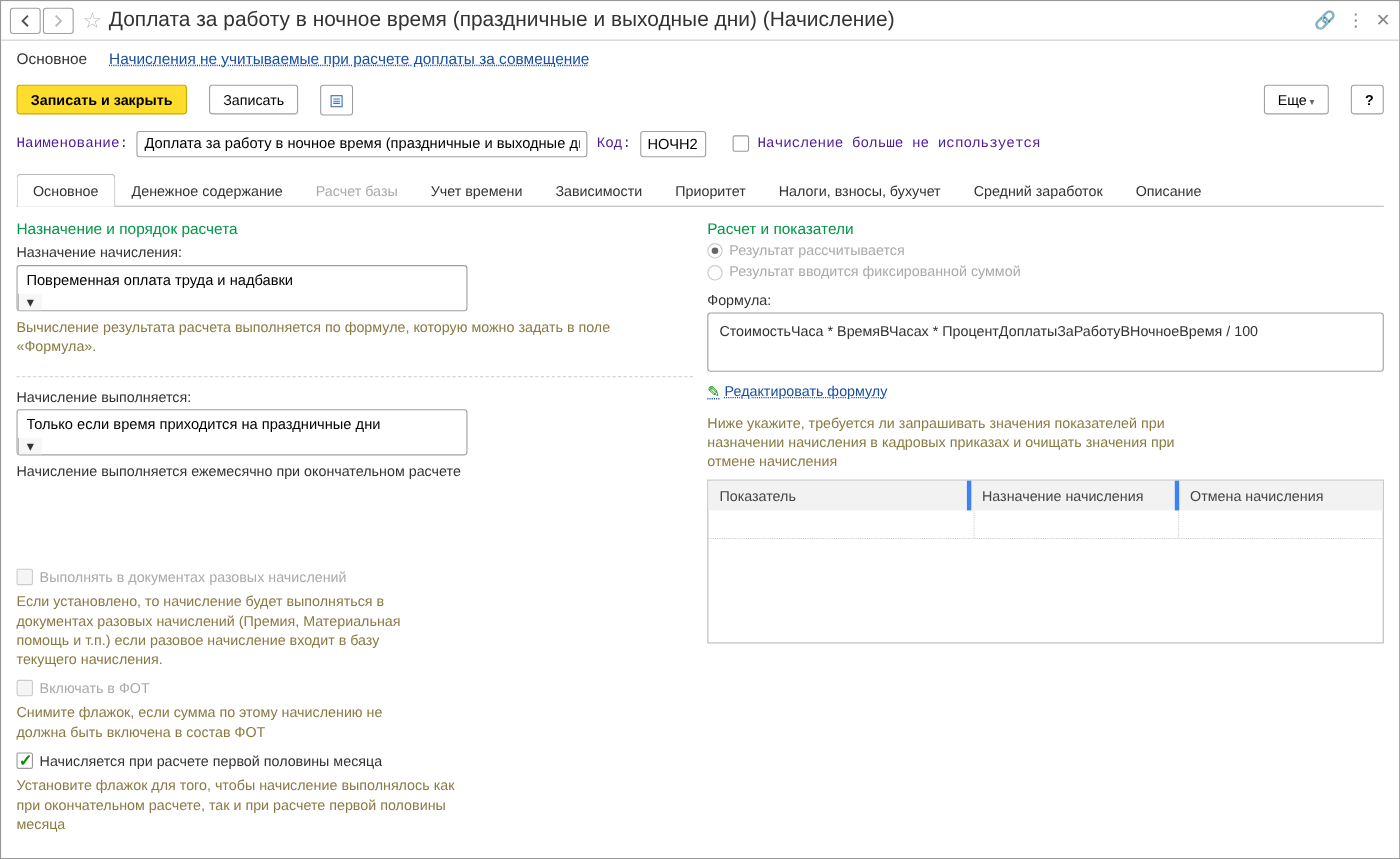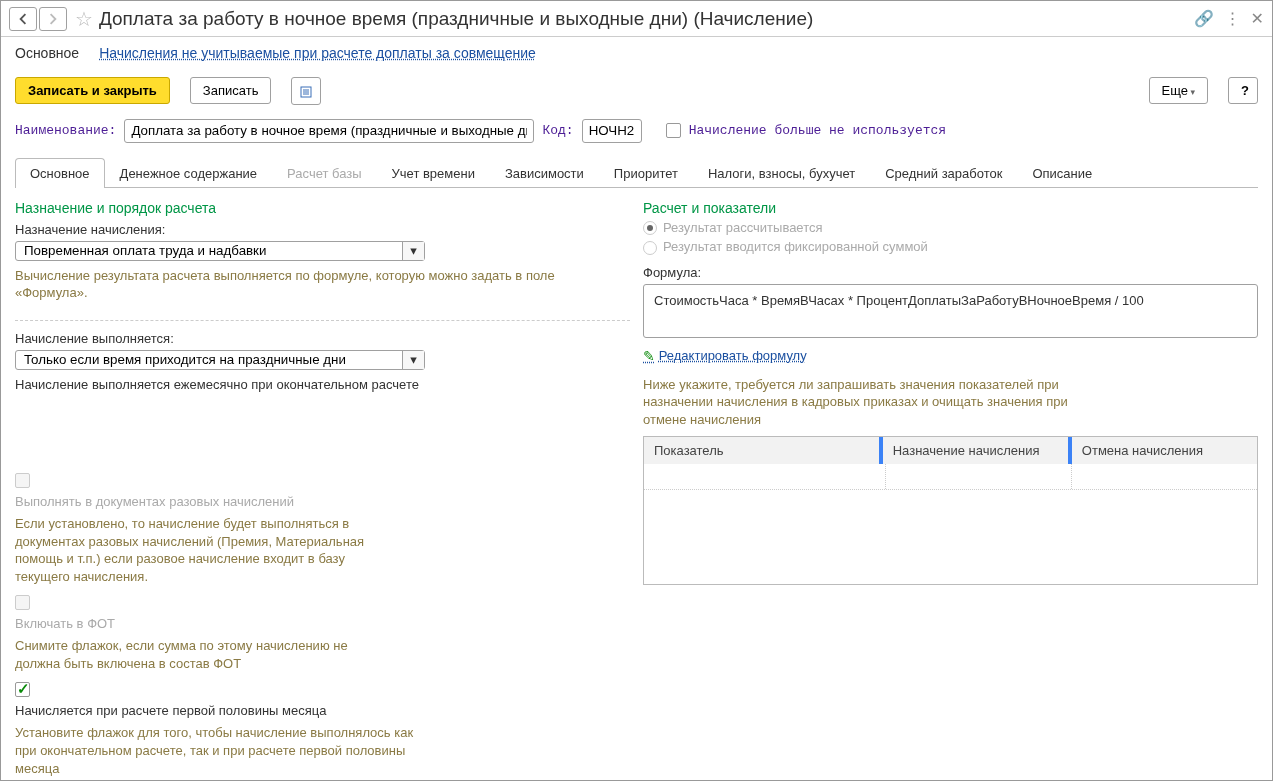--- a/index.html
+++ b/index.html
@@ -33,21 +33,21 @@
   .chk.disabled { border-color: #ccc; background: #f5f5f5; }
   .chklabel-dark { color:#333; }
   .tabs { display: flex; border-bottom: 1px solid #bbb; margin: 4px 14px 0; }
   .tab { padding: 7px 14px; border: 1px solid transparent; border-bottom: none; cursor: pointer; color: #333; position: relative; top: 1px; }
   .tab.active { border-color: #bbb; background: #fff; border-radius: 4px 4px 0 0; }
   .tab.disabled { color: #aaa; }
   .content { flex: 1; display: flex; padding: 12px 14px; gap: 13px; overflow: hidden; }
   .col { flex: 1; min-width: 0; }
   .section-title { color: #009646; font-size: 14px; margin-bottom: 4px; }
   .field-label { color: #333; margin: 6px 0 4px; }
-  .select { display: flex; border: 1px solid #a0a0a0; border-radius: 3px; height: 20px; }
+  .select { display: flex; border: 1px solid #a0a0a0; border-radius: 3px; height: 42px; flex-direction: column; }
   .select-input { flex: 1; padding: 4px 8px; border: none; background: transparent; }
   .select-btn { width: 22px; border-left: 1px solid #a0a0a0; display: flex; align-items: center; justify-content: center; cursor: pointer; background:#f7f7f7; }
   .hint { color: #8a7a44; font-size: 13px; line-height: 1.35; margin-top: 6px; }
   .dashed-sep { border-top: 1px dashed #ccc; margin: 18px 0 10px; }
   .radio { width: 14px; height: 14px; border: 1px solid #999; border-radius: 50%; display: inline-block; vertical-align: middle; margin-right: 6px; position: relative; }
   .radio.sel::after { content: ""; width: 6px; height: 6px; background: #666; border-radius: 50%; position: absolute; top: 3px; left: 3px; }
   .radio.disabled { border-color: #ccc; }
   .radio-row { margin: 4px 0; color: #aaa; }
   .formula-box { border: 1px solid #a0a0a0; border-radius: 3px; padding: 8px 10px; min-height: 54px; margin-top:4px;}
   .edit-link { color: #1a4fa0; text-decoration: underline dotted; cursor: pointer; margin-top: 10px; display: inline-flex; align-items: center; gap: 4px; }
@@ -55,21 +55,21 @@
   .table { border: 1px solid #bbb; margin-top: 8px; }
   .table-head { display: flex; background: #f2f2f2; }
   .table-head > div { padding: 6px 10px; border-right: 4px solid #3b82f6; font-size: 13px; color: #444; }
   .th-1 { flex: 1.3; }
   .th-2 { flex: 1; }
   .th-3 { flex: 1; border-right: none !important; }
   .table-body { height: 120px; }
   .table-row1 { height: 26px; border-bottom: 1px dotted #ccc; display:flex; }
   .table-row1 > div { border-right: 1px dotted #ccc; }
   .left-block { margin-top: 80px; }
-  .chk-row { display: flex; align-items: flex-start; gap: 6px; margin: 6px 0 2px; flex-direction: column; }
+  .chk-row { display: flex; align-items: flex-start; gap: 6px; margin: 6px 0 2px; }
   .chk-label { color: #aaa; }
   .sel-wide {width:410px;}
 </style>
 </head>
 <body>
 
 <div class="window">
   <div class="titlebar">
     <div class="nav-btn">
         <svg viewBox="0 0 10 10">

